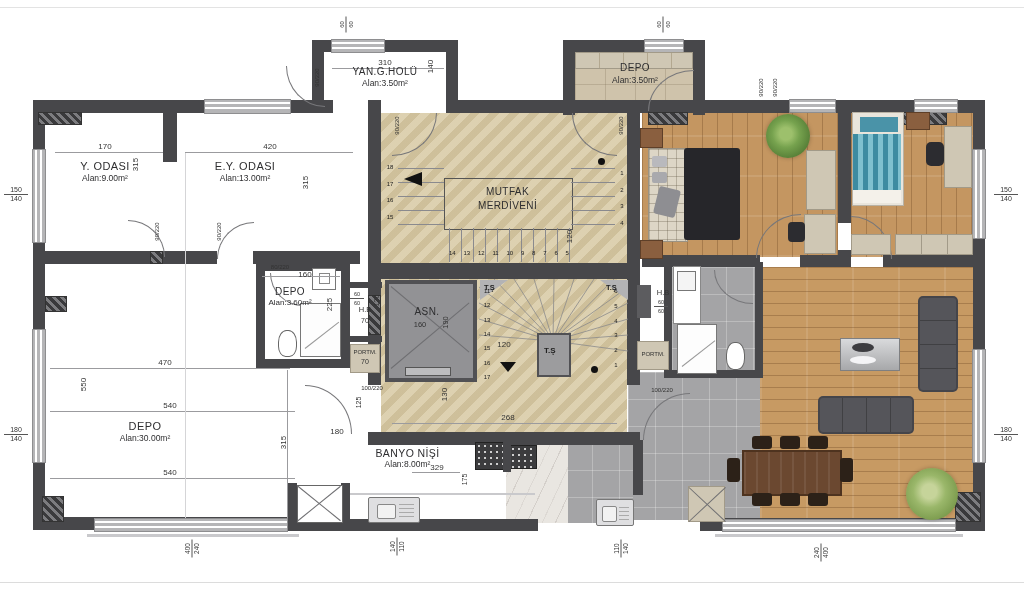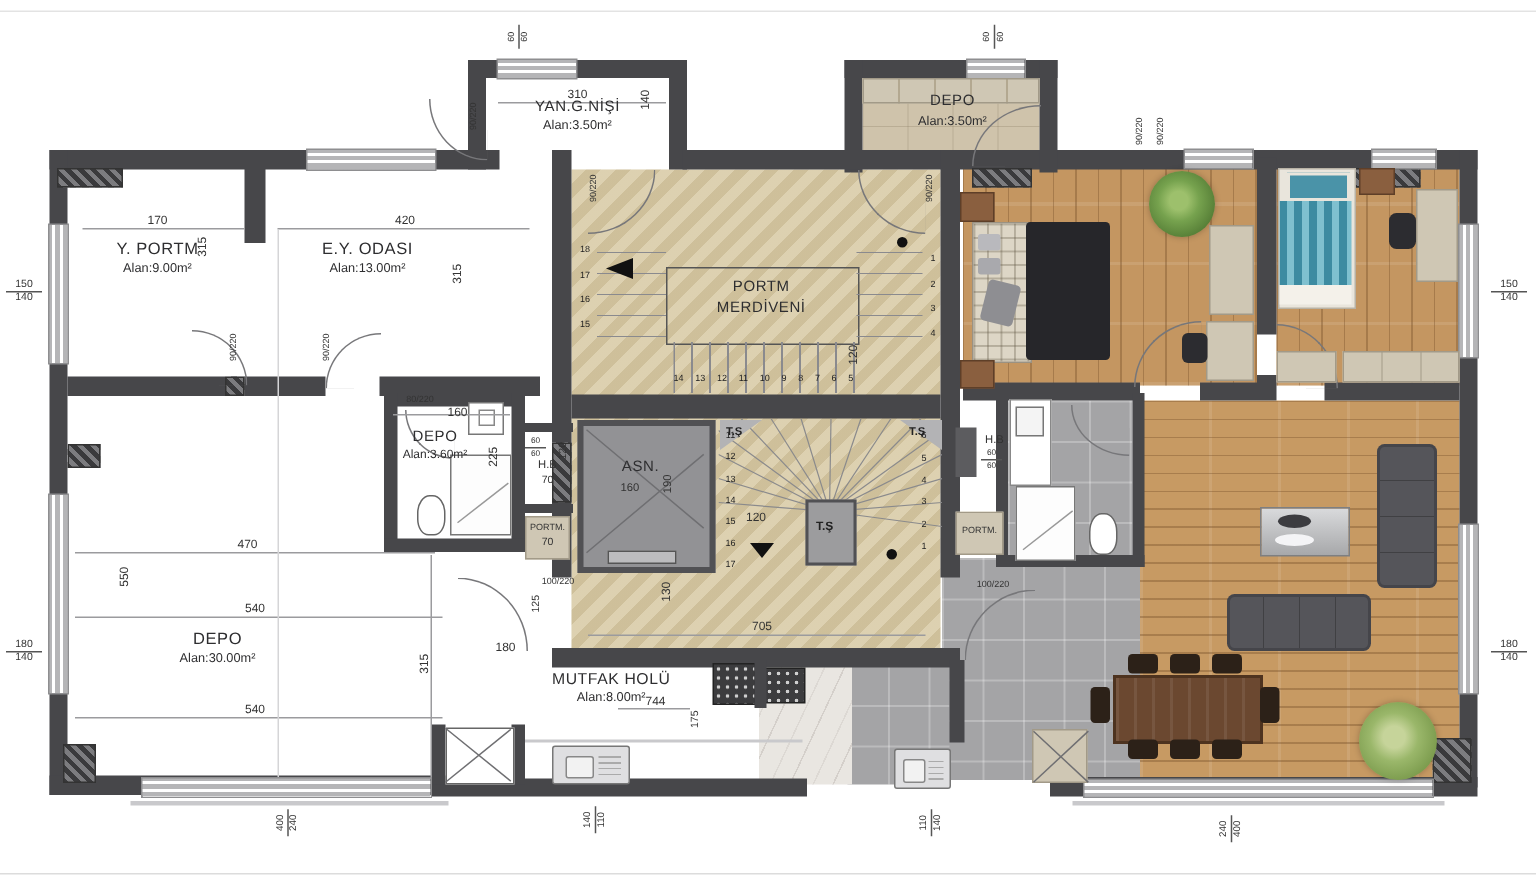--- a/index.html
+++ b/index.html
@@ -170,21 +170,21 @@
 
   <div class="furn" style="left:385px;top:280px;width:84px;height:94px;background:#929295;border:4px solid #515154"></div>
   <div class="xline" style="left:391px;top:286px;width:102px;transform:rotate(40deg)"></div>
   <div class="xline" style="left:391px;top:368px;width:102px;transform:rotate(-40deg)"></div>
   <div class="furn" style="left:405px;top:367px;width:44px;height:7px;background:#bcbcbe;border:1px solid #555"></div>
   <div class="name" style="left:400px;top:306px;width:54px;font-size:10px">ASN.</div>
   <div class="dim" style="left:400px;top:320px;width:40px;font-size:7.5px">160</div>
   <div class="dim v" style="left:432px;top:318px;width:26px;font-size:7.5px">190</div>
 
   <div class="furn" style="left:444px;top:178px;width:127px;height:50px;border:1px solid #555"></div>
-  <div class="name" style="left:444px;top:186px;width:127px;font-size:10px">PORTM</div>
+  <div class="name" style="left:444px;top:186px;width:127px;font-size:10px">MUTFAK</div>
   <div class="name" style="left:444px;top:200px;width:127px;font-size:10px">MERDİVENİ</div>
   <div class="steps-v" style="left:398px;top:168px;width:46px;height:58px"></div>
   <div class="steps-v" style="left:571px;top:168px;width:44px;height:58px"></div>
   <div class="steps-h" style="left:449px;top:228px;width:122px;height:34px"></div>
   <div class="numcol" style="left:384px;top:164px;width:12px;height:56px">
       <span>18</span>
       <span>17</span>
       <span>16</span>
       <span>15</span>
     </div>
@@ -256,21 +256,21 @@
       <span>3</span>
       <span>2</span>
       <span>1</span>
     </div>
   <div class="dim" style="left:492px;top:340px;width:24px">120</div>
   <div class="tri-down" style="left:500px;top:362px"></div>
   <div class="dot" style="left:591px;top:366px"></div>
 
   <div class="dim v" style="left:431px;top:390px;width:26px">130</div>
   <div class="dl" style="left:392px;top:423px;width:225px;height:1px"></div>
-  <div class="dim" style="left:488px;top:413px;width:40px">705</div>
+  <div class="dim" style="left:488px;top:413px;width:40px">268</div>
 
   <div class="arc tr" style="left:128px;top:220px;width:36px;height:36px"></div>
   <div class="arc tl" style="left:217px;top:222px;width:36px;height:36px"></div>
   <div class="arc bl" style="left:286px;top:66px;width:38px;height:40px"></div>
   <div class="arc tl" style="left:648px;top:70px;width:45px;height:40px"></div>
   <div class="arc tr" style="left:305px;top:385px;width:46px;height:48px"></div>
   <div class="arc tl" style="left:643px;top:393px;width:46px;height:46px"></div>
   <div class="arc tl" style="left:756px;top:214px;width:44px;height:43px"></div>
   <div class="arc tr" style="left:851px;top:216px;width:40px;height:42px"></div>
 
@@ -317,33 +317,33 @@
   <div class="dl" style="left:332px;top:68px;width:112px;height:1px"></div>
   <div class="dl" style="left:50px;top:368px;width:240px;height:1px"></div>
   <div class="dl" style="left:50px;top:411px;width:245px;height:1px"></div>
   <div class="dl" style="left:50px;top:478px;width:245px;height:1px"></div>
   <div class="dl" style="left:287px;top:370px;width:1px;height:148px"></div>
   <div class="dl" style="left:185px;top:153px;width:1px;height:365px;background:#d5d5d7"></div>
   <div class="dl" style="left:412px;top:472px;width:48px;height:1px"></div>
   <div class="dl" style="left:262px;top:276px;width:78px;height:1px"></div>
 
   <div class="dim" style="left:80px;top:142px;width:50px">170</div>
-  <div class="name" style="left:55px;top:160px;width:100px">Y. PORTM</div>
+  <div class="name" style="left:55px;top:160px;width:100px">Y. ODASI</div>
   <div class="area" style="left:55px;top:174px;width:100px">Alan:9.00m²</div>
   <div class="dim v" style="left:122px;top:160px;width:26px">315</div>
   <div class="dim v tiny" style="left:144px;top:228px;width:26px">90/220</div>
 
   <div class="dim" style="left:245px;top:142px;width:50px">420</div>
   <div class="name" style="left:190px;top:160px;width:110px">E.Y. ODASI</div>
   <div class="area" style="left:190px;top:174px;width:110px">Alan:13.00m²</div>
   <div class="dim v" style="left:292px;top:178px;width:26px">315</div>
   <div class="dim v tiny" style="left:206px;top:228px;width:26px">90/220</div>
 
   <div class="dim" style="left:360px;top:58px;width:50px">310</div>
-  <div class="name" style="left:330px;top:66px;width:110px;font-size:10px">YAN.G.NİŞİ</div>
+  <div class="name" style="left:330px;top:66px;width:110px;font-size:10px">YAN.G.HOLÜ</div>
   <div class="area" style="left:330px;top:79px;width:110px">Alan:3.50m²</div>
   <div class="dim v" style="left:418px;top:62px;width:24px">140</div>
   <div class="dim v tiny" style="left:304px;top:74px;width:26px">90/220</div>
 
   <div class="name" style="left:580px;top:62px;width:110px;font-size:10px">DEPO</div>
   <div class="area" style="left:580px;top:76px;width:110px">Alan:3.50m²</div>
 
   <div class="dim tiny" style="left:266px;top:264px;width:28px">80/220</div>
   <div class="dim" style="left:290px;top:270px;width:30px">160</div>
   <div class="name" style="left:262px;top:286px;width:56px;font-size:10px">DEPO</div>
@@ -365,23 +365,23 @@
   <div class="dim" style="left:322px;top:427px;width:30px">180</div>
 
   <div class="dim" style="left:145px;top:358px;width:40px">470</div>
   <div class="dim v" style="left:70px;top:380px;width:26px">550</div>
   <div class="dim" style="left:150px;top:401px;width:40px">540</div>
   <div class="name" style="left:90px;top:420px;width:110px">DEPO</div>
   <div class="area" style="left:90px;top:434px;width:110px">Alan:30.00m²</div>
   <div class="dim" style="left:150px;top:468px;width:40px">540</div>
   <div class="dim v" style="left:270px;top:438px;width:26px">315</div>
 
-  <div class="name" style="left:350px;top:447px;width:115px;font-size:10.5px">MUTFAK HOLÜ</div>
+  <div class="name" style="left:350px;top:447px;width:115px;font-size:10.5px">BANYO NİŞİ</div>
   <div class="area" style="left:355px;top:460px;width:105px">Alan:8.00m²</div>
-  <div class="dim" style="left:418px;top:463px;width:38px">744</div>
+  <div class="dim" style="left:418px;top:463px;width:38px">329</div>
   <div class="dim v" style="left:452px;top:475px;width:24px;font-size:7px">175</div>
 
   <div class="dim" style="left:650px;top:288px;width:26px;font-size:7.5px">H.B</div>
   <div class="edge" style="left:654px;top:298px;width:14px;font-size:5.5px">
     <span>60</span>
     <span>60</span>
   </div>
   <div class="dim" style="left:637px;top:350px;width:32px;font-size:6px">PORTM.</div>
   <div class="dim tiny" style="left:642px;top:387px;width:40px">100/220</div>
   <div class="dim v tiny" style="left:748px;top:84px;width:26px">90/220</div>

